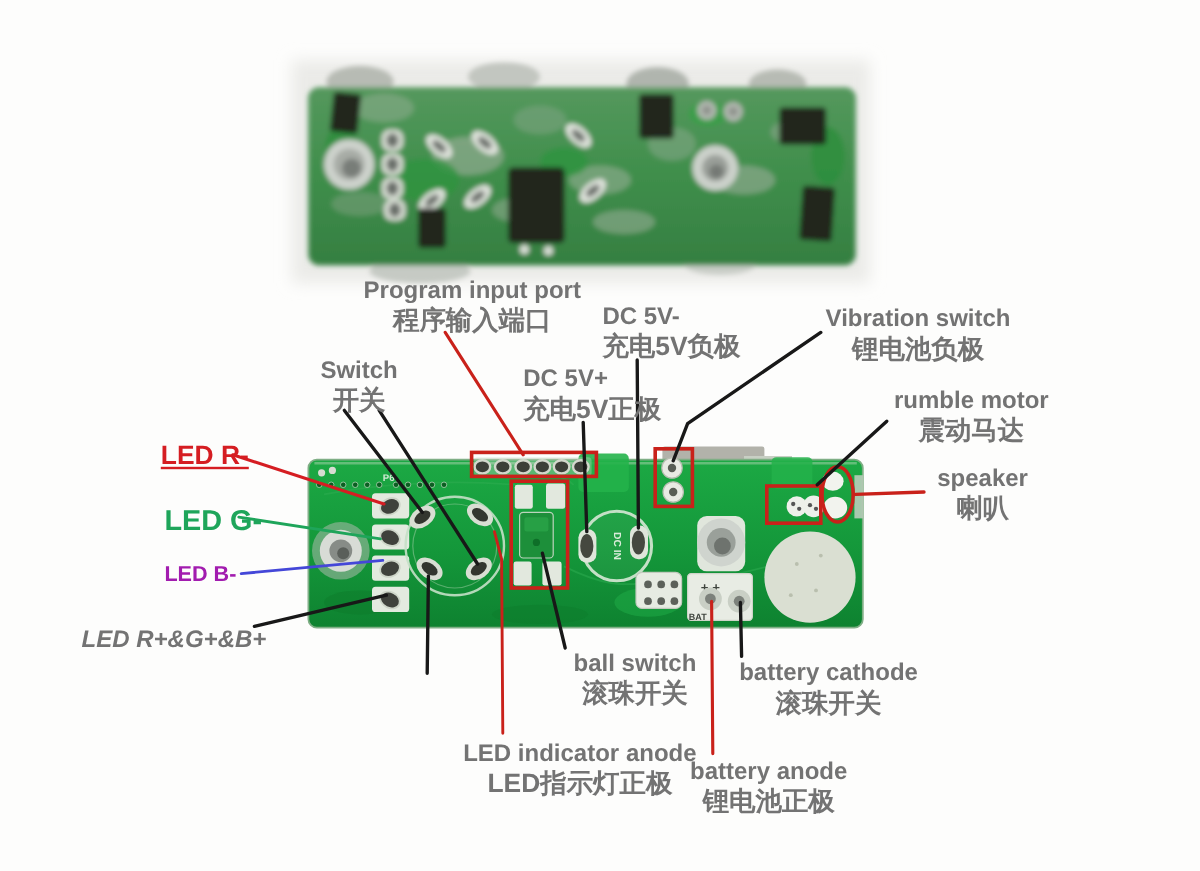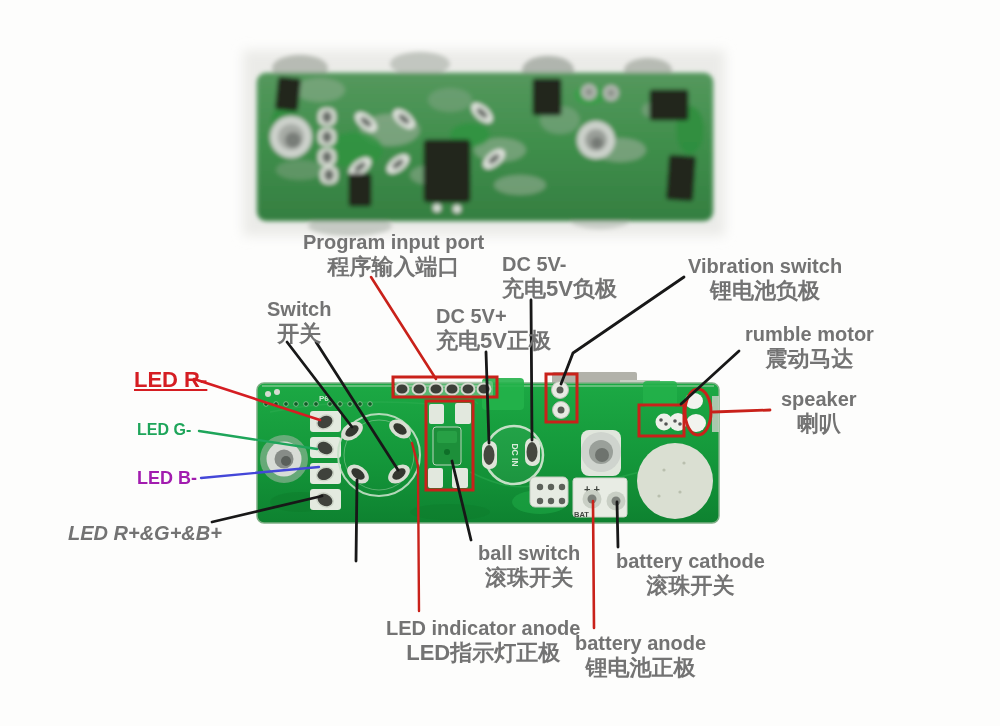--- a/index.html
+++ b/index.html
@@ -384,21 +384,21 @@
 <div class="label" style="left:781px;top:387px;">
   <div class="en">speaker</div>
   <div class="zh">喇叭</div>
 </div>
 
 <div class="label c-red" style="left:134px;top:367px;">
   <div class="en" style="font-size:22px;text-decoration:underline;">LED R-</div>
 </div>
 
 <div class="label c-green" style="left:137px;top:420px;">
-  <div class="en" style="font-size:16px;">LED G-</div>
+  <div class="en" style="font-size:24px;">LED G-</div>
 </div>
 
 <div class="label c-blue" style="left:137px;top:468px;">
   <div class="en" style="font-size:18px;">LED B-</div>
 </div>
 
 <div class="label" style="left:68px;top:521px;font-style:italic;">
   <div class="en">LED R+&amp;G+&amp;B+</div>
 </div>
 

